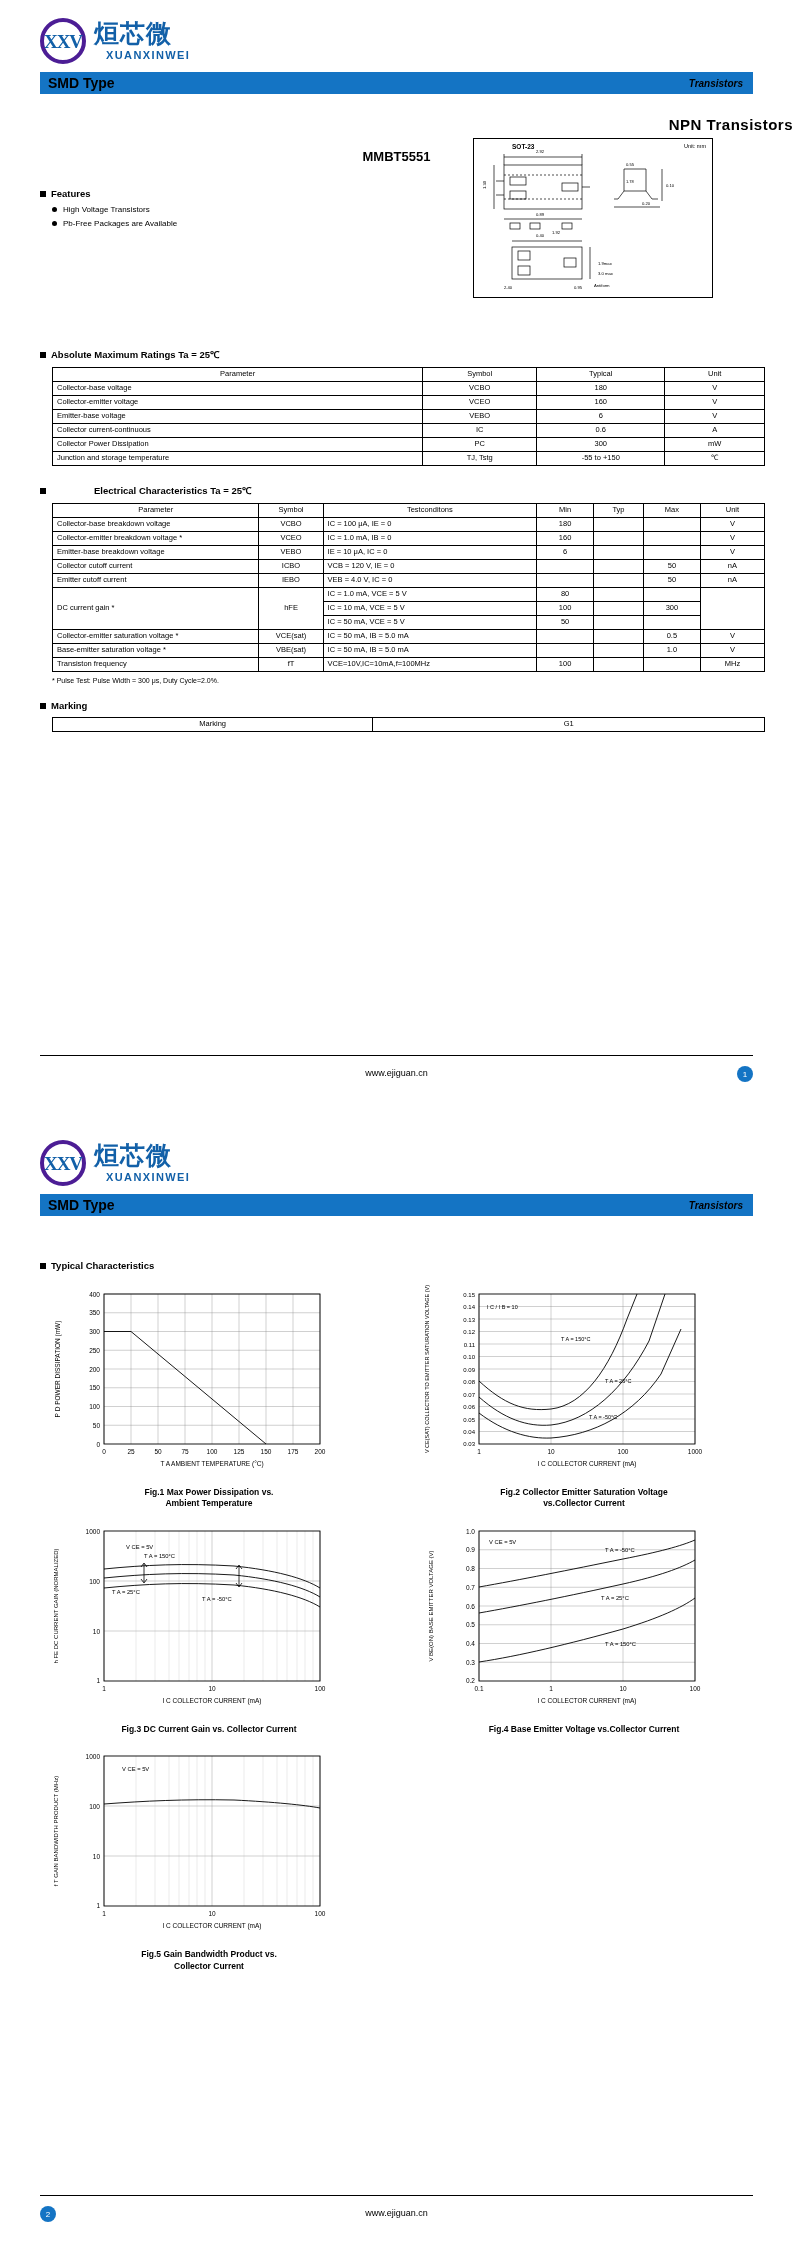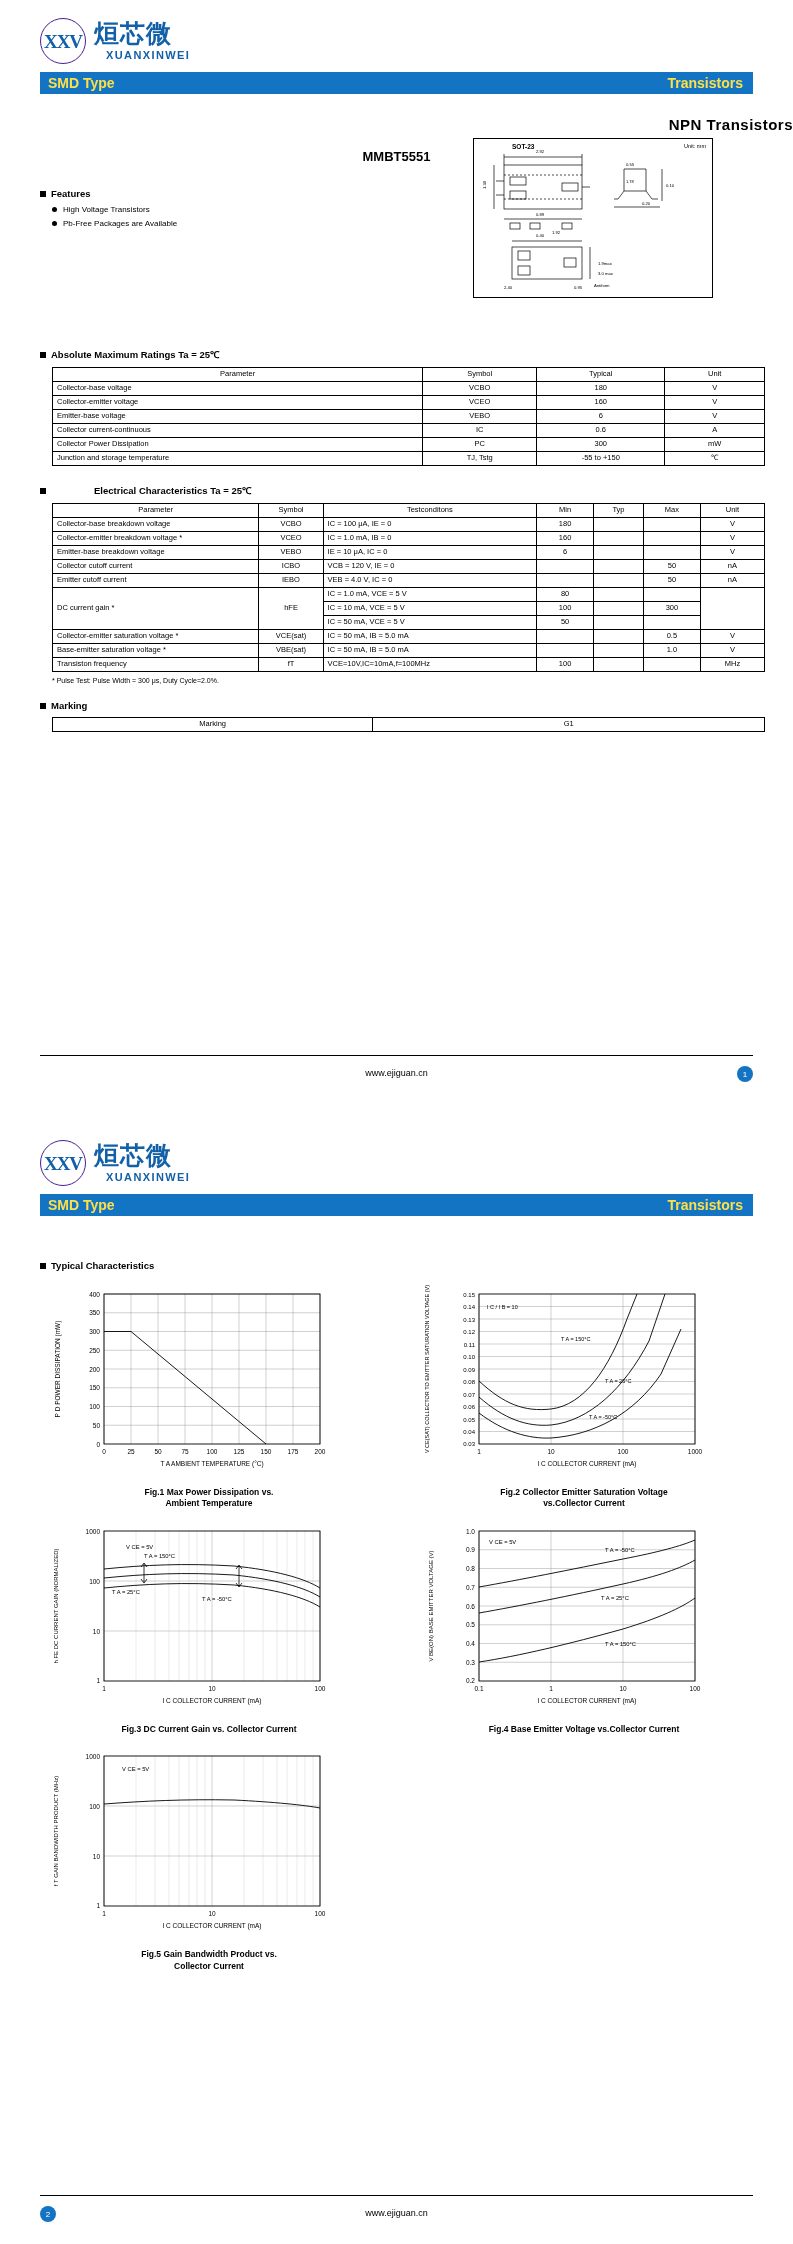--- a/index.html
+++ b/index.html
@@ -21,21 +21,21 @@
   .page2 { height: 1122px; }
 
   
   .hdr {
     padding: 18px 40px 0 40px;
     display:flex; align-items:flex-start;
   }
   .logo-wrap { display:flex; align-items:center; gap:8px; }
   .logo-mark {
     width: 46px; height:46px; border-radius:50%;
-    border: 1px solid #4c1d95;
+    border: 4px solid #4c1d95;
     display:flex; align-items:center; justify-content:center;
     position:relative;
   }
   .logo-mark .xxv {
     font-family:"Liberation Serif", serif;
     font-weight:bold; font-size:19px; color:#1260a8; letter-spacing:-1px;
     line-height:1;
   }
   .logo-txt { display:flex; flex-direction:column; justify-content:center; }
   .logo-cn {
@@ -49,24 +49,24 @@
     margin-left:12px;
   }
   .bluebar {
     margin: 8px 40px 0 40px;
     height: 22px;
     background:#1474c4;
     display:flex; align-items:center; justify-content:space-between;
     padding: 0 10px 0 8px;
   }
   .bluebar span {
-    color:#fde047; font-size: 14px; font-weight:bold;
+    color:#000000; font-size: 14px; font-weight:bold;
     font-family:"Liberation Sans", sans-serif;
   }
-  .bluebar .right { font-size:14px; }
+  .bluebar .right { font-size:10px;font-style:italic; }
 
   
   .doc-title {
     text-align:right; font-size:15px; font-weight:bold; margin-top:22px;
     letter-spacing:0.5px;
   }
   .part-no {
     text-align:center; font-size:13px; font-weight:bold; margin-top:16px;
   }
 

